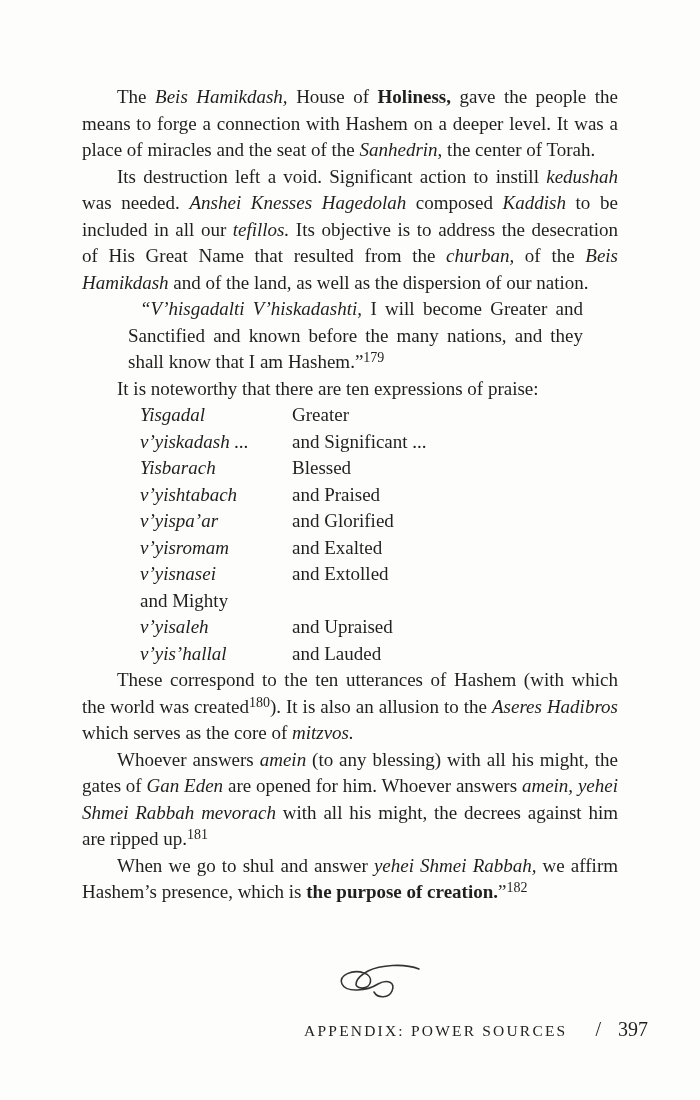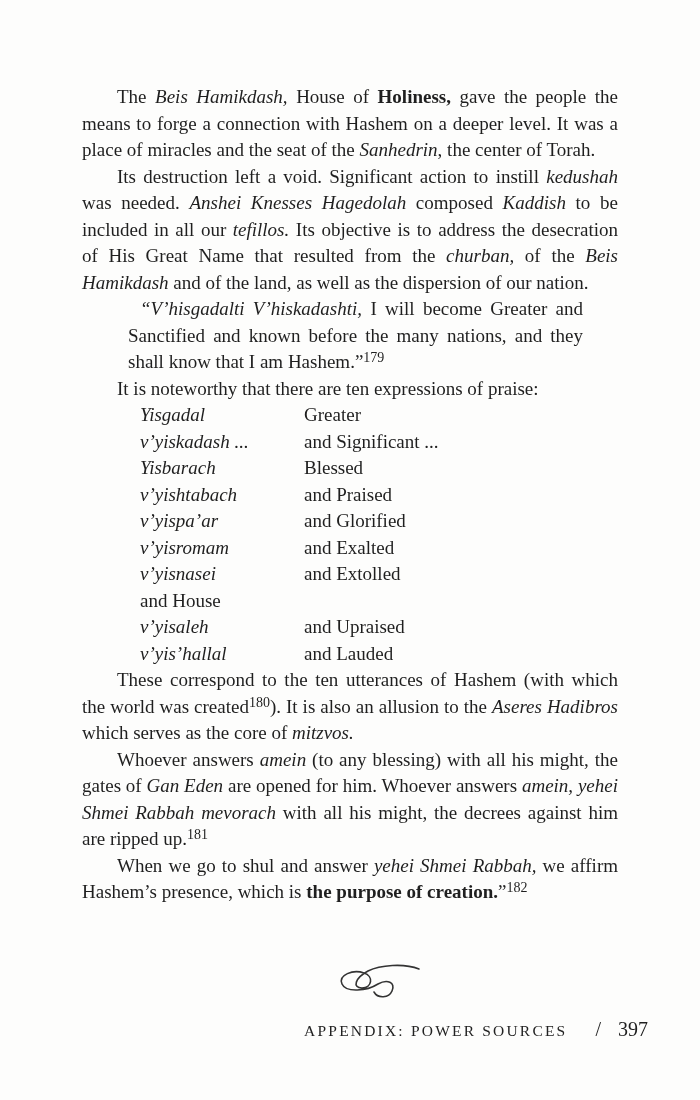--- a/index.html
+++ b/index.html
@@ -41,21 +41,20 @@
     text-indent: 35px;
     text-align: left;
   }
   .expressions {
     margin-left: 58px;
     text-align: left;
   }
   .expression-row {
     display: grid;
     grid-template-columns: 152px 1fr;
-    gap: 12px;
   }
   .term {
     font-style: italic;
   }
   .meaning {
     font-style: normal;
   }
   .run-i  { font-style: italic; }
   .run-bi { font-weight: bold; }
   .run-sup {
@@ -131,21 +130,21 @@
       </div>
       <div class="expression-row">
         <span class="term">v’yisromam</span>
         <span class="meaning">and Exalted</span>
       </div>
       <div class="expression-row">
         <span class="term">v’yisnasei</span>
         <span class="meaning">and Extolled</span>
       </div>
       <div class="expression-row">
-        <span class="meaning">and House</span>
+        <span class="meaning">and Mighty</span>
       </div>
       <div class="expression-row">
         <span class="term">v’yisaleh</span>
         <span class="meaning">and Upraised</span>
       </div>
       <div class="expression-row">
         <span class="term">v’yis’hallal</span>
         <span class="meaning">and Lauded</span>
       </div>
     </div>

